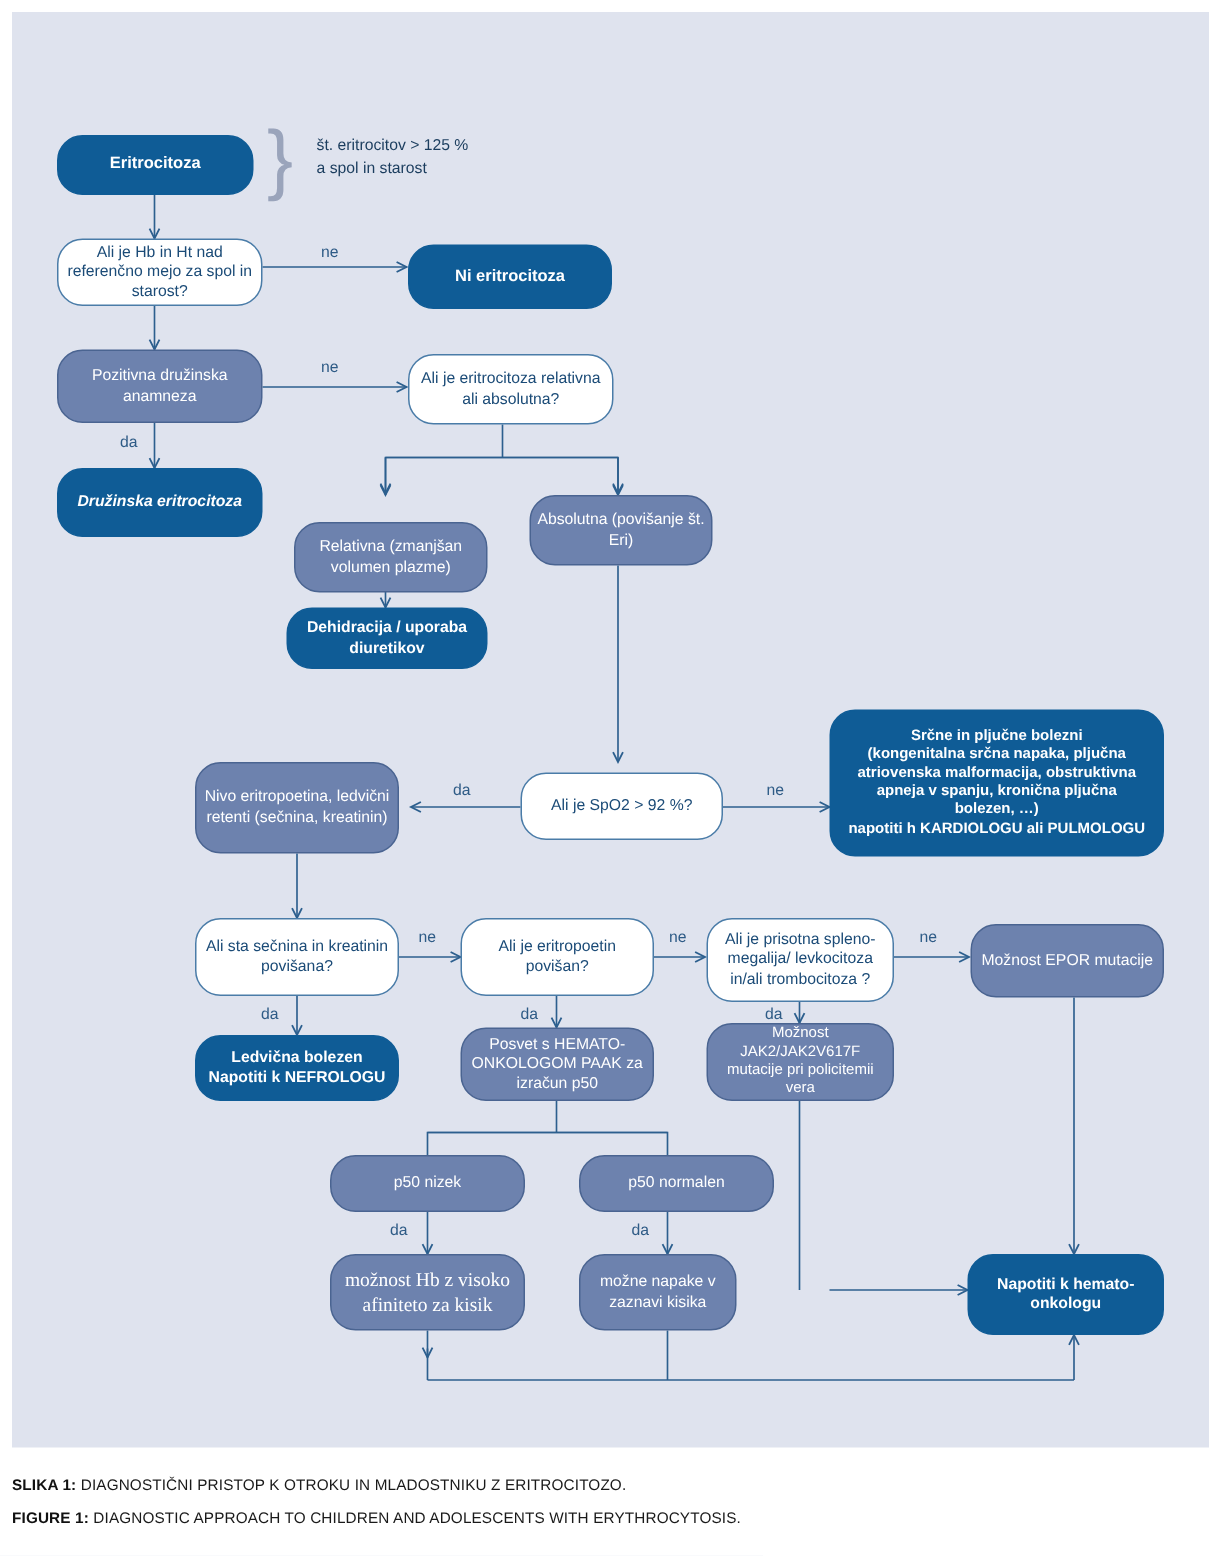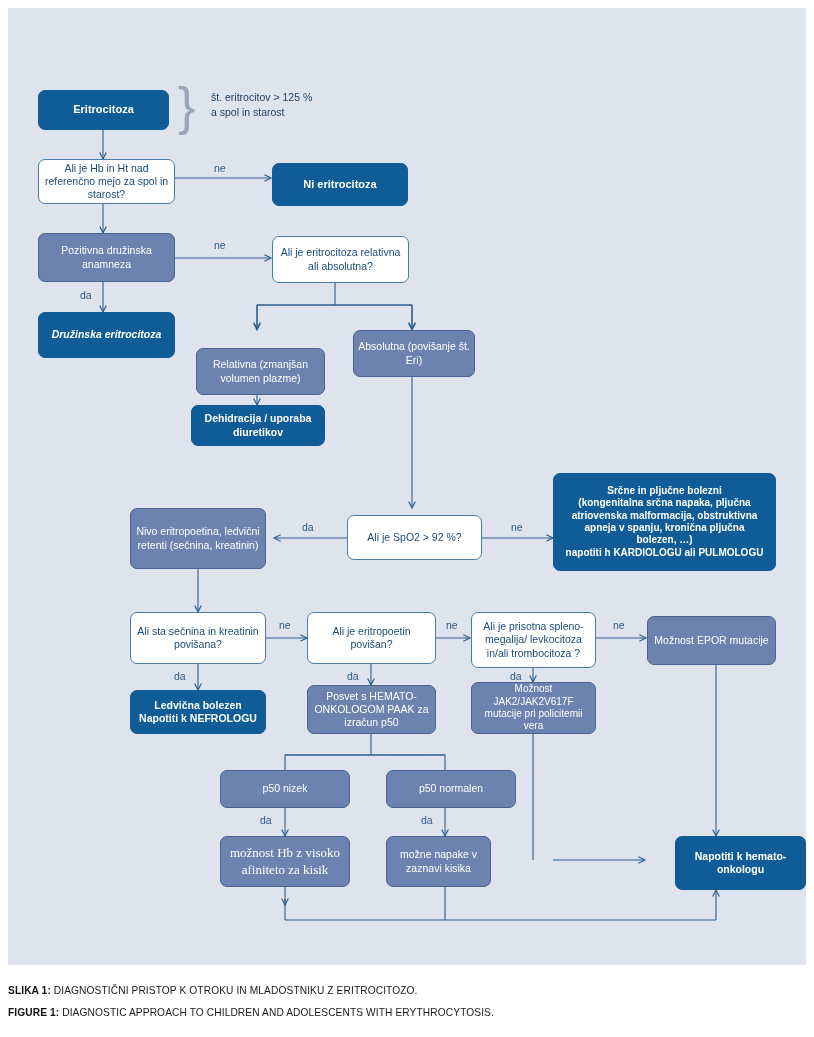--- a/index.html
+++ b/index.html
@@ -1,19 +1,19 @@
 <!DOCTYPE html>
 <html><head>
 <meta charset="utf-8">
 <style>
   html,body{margin:0;padding:0;background:#ffffff;}
   body{font-family:"Liberation Sans","DejaVu Sans",sans-serif;}
   #page{position:relative;width:814px;height:1037px;background:#ffffff;overflow:hidden;}
   #canvas{position:absolute;left:8px;top:8px;width:798px;height:957px;background:#dfe3ee;}
-  .box{position:absolute;border-radius:7px;box-sizing:border-box;display:flex;align-items:center;
+  .box{position:absolute;border-radius:17px;box-sizing:border-box;display:flex;align-items:center;
        justify-content:center;text-align:center;line-height:1.24;padding:2px 4px;}
   .dark{background:#0f5c96;color:#ffffff;font-weight:bold;border:1px solid #0f5c96;}
   .mid{background:#6d82ae;color:#ffffff;border:1px solid #4a6491;}
   .white{background:#ffffff;color:#1b4b77;border:1.2px solid #4a7ca8;}
   .lbl{position:absolute;color:#2e5b86;font-size:10.5px;line-height:1;}
   .cap{position:absolute;color:#1a1a1a;font-size:10.2px;letter-spacing:.1px;white-space:nowrap;}
   .cap b{color:#111111;}
   svg.wires{position:absolute;left:0;top:0;width:798px;height:957px;pointer-events:none;}
   .brace{position:absolute;color:#9aa4bb;font-weight:300;}
   .note{position:absolute;color:#1b3d5e;font-size:10.5px;line-height:1.45;white-space:pre-line;}
@@ -174,21 +174,21 @@
 
     <div class="box mid" style="left:378px;top:762px;width:130px;height:38px;font-size:10.5px;">p50 normalen</div>
 
     <div class="lbl" style="left:252px;top:807px;">da</div>
     <div class="lbl" style="left:413px;top:807px;">da</div>
 
     <div class="box mid" style="left:212px;top:828px;width:130px;height:51px;font-size:13px;font-family:Liberation Serif, serif;">možnost Hb z visoko afiniteto za kisik</div>
 
     <div class="box mid" style="left:378px;top:828px;width:105px;height:51px;font-size:10.5px;">možne napake v zaznavi kisika</div>
 
-    <div class="box dark" style="left:667px;top:828px;width:131px;height:54px;font-size:10.5px;">Napotiti k hemato-onkologu</div>
+    <div class="box dark" style="left:637px;top:828px;width:131px;height:54px;font-size:10.5px;">Napotiti k hemato-onkologu</div>
 
   </div>
 
   <div class="cap" style="left:8px;top:985px;">
     <b>SLIKA 1:</b><span> DIAGNOSTIČNI PRISTOP K OTROKU IN MLADOSTNIKU Z ERITROCITOZO.</span>
   </div>
   <div class="cap" style="left:8px;top:1007px;">
     <b>FIGURE 1:</b><span> DIAGNOSTIC APPROACH TO CHILDREN AND ADOLESCENTS WITH ERYTHROCYTOSIS.</span>
   </div>
 </div>

